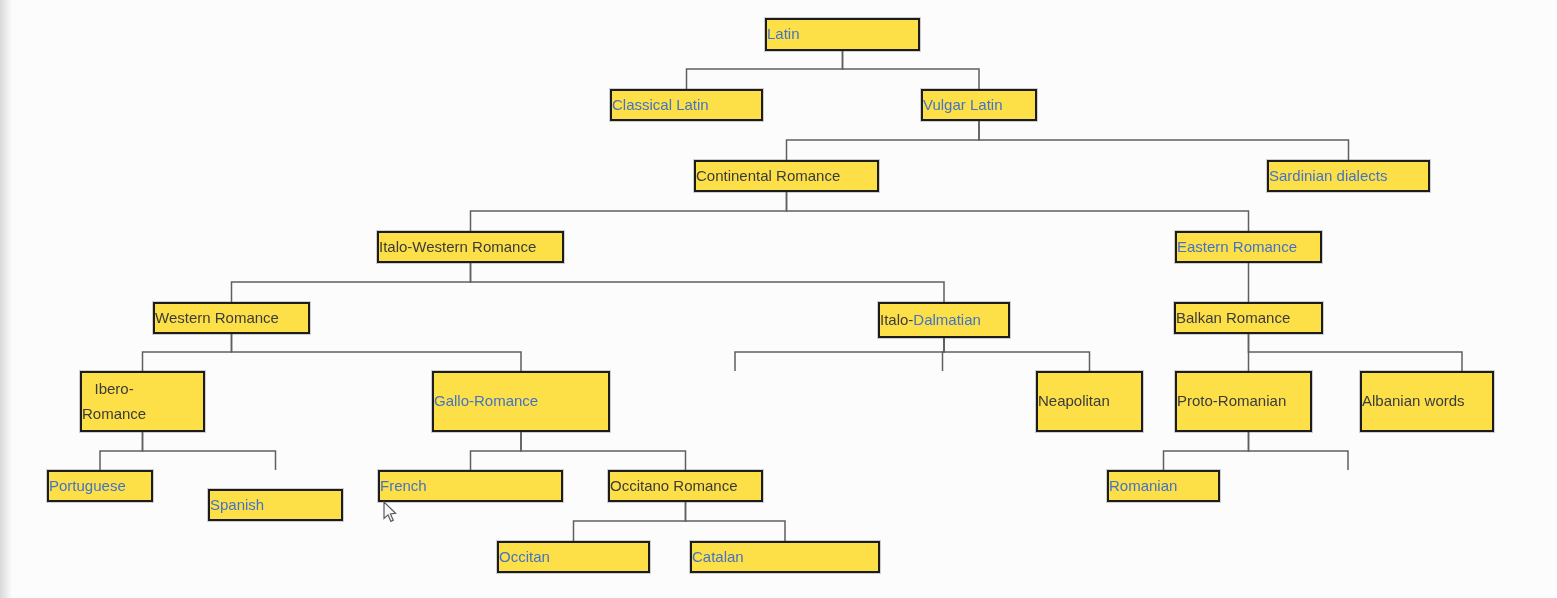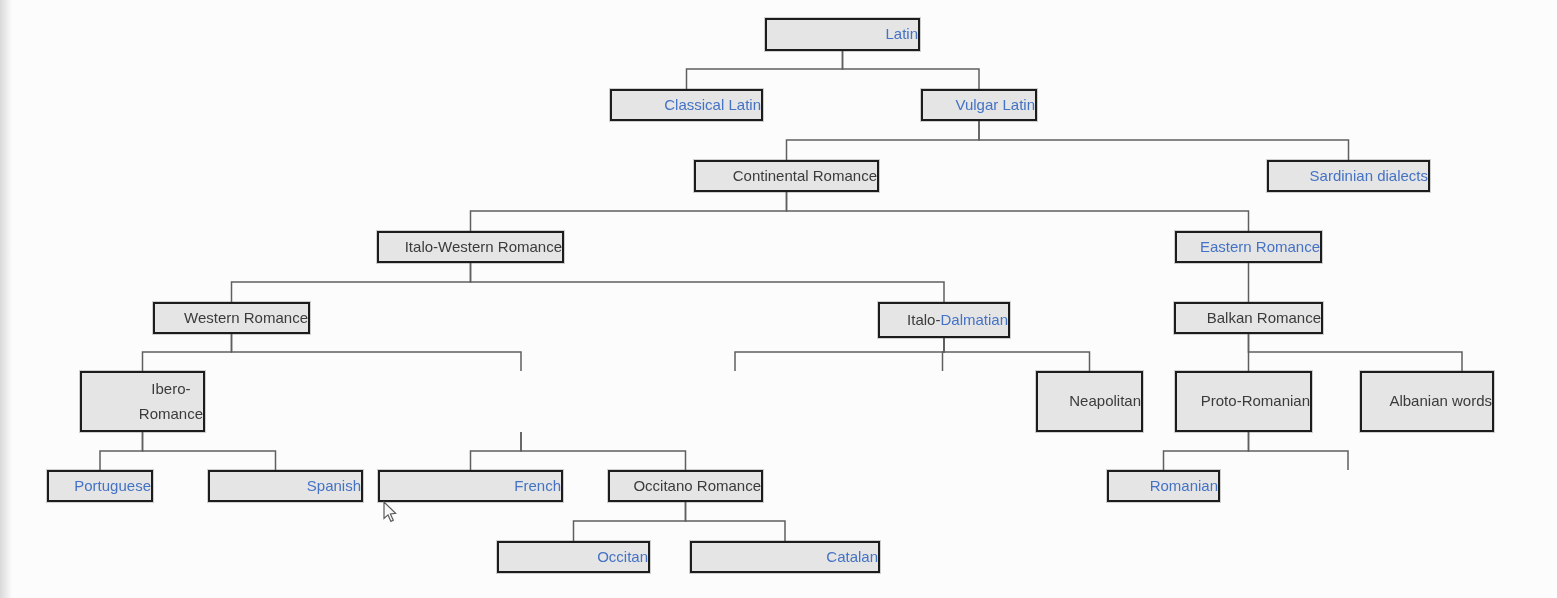--- a/index.html
+++ b/index.html
@@ -24,26 +24,26 @@
   }
   svg.wires {
     position: absolute;
     left: 0; top: 0;
     width: 1557px;
     height: 598px;
   }
   .node {
     position: absolute;
     box-sizing: border-box;
-    background: #e5e5e5;
+    background: #fde047;
     border: 2px solid #1c1c1c;
     box-shadow: 0 0 0 1px rgba(70,70,70,0.25);
     display: flex;
     align-items: center;
-    justify-content: flex-end;
+    justify-content: flex-start;
     text-align: center;
     font-size: 15px;
     line-height: 1.65;
     color: #3b3b3b;
     white-space: pre-line;
   }
   .t-blue  { color: #4472c4; }
   .t-dark  { color: #3b3b3b; }
   .cursor { position: absolute; left: 383px; top: 501px; }
 </style>
@@ -109,33 +109,36 @@
   <div class="node" style="left:878px;top:302px;width:132px;height:36px">
     <span><span class="t-dark">Italo-</span><span class="t-blue">Dalmatian</span></span>
   </div>
   <div class="node" style="left:1174px;top:302px;width:149px;height:32px">
     <span class="t-dark">Balkan Romance</span>
   </div>
   <div class="node" style="left:80px;top:371px;width:125px;height:61px">
     <span class="t-dark">Ibero-
 Romance</span>
   </div>
+  <div class="node" style="left:432px;top:371px;width:178px;height:61px">
+    <span class="t-blue">Gallo-Romance</span>
+  </div>
   <div class="node" style="left:1036px;top:371px;width:107px;height:61px">
     <span class="t-dark">Neapolitan</span>
   </div>
   <div class="node" style="left:1175px;top:371px;width:137px;height:61px">
     <span class="t-dark">Proto-Romanian</span>
   </div>
   <div class="node" style="left:1360px;top:371px;width:134px;height:61px">
     <span class="t-dark">Albanian words</span>
   </div>
   <div class="node" style="left:47px;top:470px;width:106px;height:32px">
     <span class="t-blue">Portuguese</span>
   </div>
-  <div class="node" style="left:208px;top:470px;width:155px;height:32px">
+  <div class="node" style="left:208px;top:489px;width:135px;height:32px">
     <span class="t-blue">Spanish</span>
   </div>
   <div class="node" style="left:378px;top:470px;width:185px;height:32px">
     <span class="t-blue">French</span>
   </div>
   <div class="node" style="left:608px;top:470px;width:155px;height:32px">
     <span class="t-dark">Occitano Romance</span>
   </div>
   <div class="node" style="left:1107px;top:470px;width:113px;height:32px">
     <span class="t-blue">Romanian</span>

